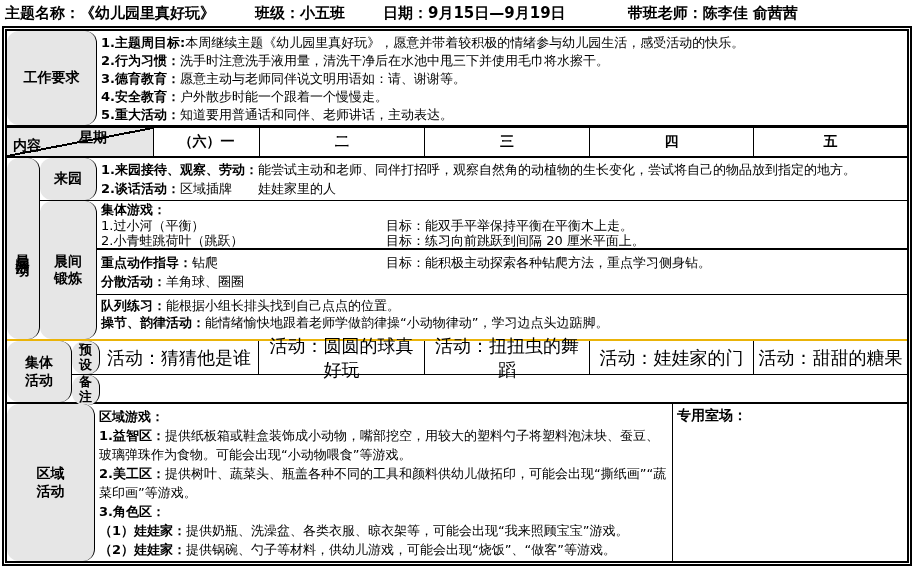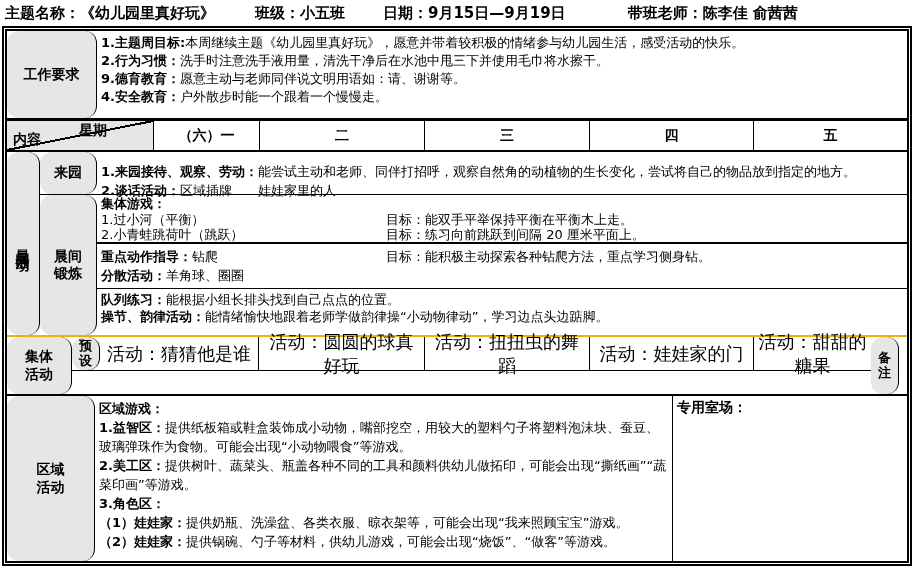--- a/index.html
+++ b/index.html
@@ -21,21 +21,21 @@
   .row.last { border-bottom:none; }
 
   .cell { border-right:1px solid #000; }
   .cell.nb { border-right:none; }
 
   .label-cell { background:#e6e6e6; display:flex; align-items:center; justify-content:center; font-weight:bold; font-size:14px; text-align:center;border-radius:12px; }
   .wrap2 { width:2.25em; word-break:break-all; line-height:1.25; }
   .wrap1 { width:1.15em; word-break:break-all; line-height:1.15; font-size:13px; }
   .vtext { writing-mode:vertical-lr; text-orientation:upright; letter-spacing:3px; }
 
-  .content { font-size:13px; padding:10px 4px; }
+  .content { font-size:13px; padding:2px 4px; }
   .lbl { font-weight:bold; }
 
   
   .r-work { height:97px; }
   .r-work .content { line-height:18px; padding-top:3px; }
 
   
   .r-days { height:33px; }
   .diag-cell { position:relative; width:147px; background:#e6e6e6;
     background-image:linear-gradient(to bottom right, transparent calc(50% - 1px), #000 calc(50% - 1px), #000 calc(50% + 1px), transparent calc(50% + 1px)); }
@@ -58,21 +58,21 @@
   .r-key .content { display:flex; flex-direction:column; justify-content:center; line-height:19px; width:100%; }
   .r-queue { flex:1; }
   .r-queue .content { line-height:17px; padding-top:2px; }
   .pair { display:flex; }
   .pair .pname { width:285px; flex:none; }
   .pair .pgoal { flex:1; }
 
   
   .g-act { height:63px; border-bottom:2px solid #000; display:flex; }
   .g-label { width:65px; }
-  .g-right { flex:1; display:flex; }
+  .g-right { flex:1; display:flex; flex-direction:column; }
   .r-preset { height:34px; }
   .preset-col { width:28px; }
   .act-cell { display:flex; align-items:center; justify-content:center; font-size:18px; text-align:center; padding:0 2px; }
   .r-note { flex:1; border-bottom:none; }
 
   
   .r-region { flex:1; border-bottom:none; }
   .reg-label { width:88px; }
   .reg-content { flex:1; line-height:19px; padding-top:3px; }
   .special-cell { width:234px; border-right:none; font-size:14px; padding:3px 4px; }
@@ -89,22 +89,23 @@
     <span class="seg4">带班老师：陈李佳 俞茜茜</span>
   </div>
 
   <div class="tbl">
 
     <div class="row thick r-work">
       <div class="cell label-cell" style="width:90px;">工作要求</div>
       <div class="cell nb content" style="flex:1;">
         <div><span class="lbl">1.主题周目标:</span><span>本周继续主题《幼儿园里真好玩》，愿意并带着较积极的情绪参与幼儿园生活，感受活动的快乐。</span></div>
         <div><span class="lbl">2.行为习惯：</span><span>洗手时注意洗手液用量，清洗干净后在水池中甩三下并使用毛巾将水擦干。</span></div>
-        <div><span class="lbl">9.德育教育：</span><span>愿意主动与老师同伴说文明用语如：请、谢谢等。</span></div>
+        <div><span class="lbl">3.德育教育：</span><span>愿意主动与老师同伴说文明用语如：请、谢谢等。</span></div>
         <div><span class="lbl">4.安全教育：</span><span>户外散步时能一个跟着一个慢慢走。</span></div>
+        <div><span class="lbl">5.重大活动：</span><span>知道要用普通话和同伴、老师讲话，主动表达。</span></div>
       </div>
     </div>
 
     <div class="row thick2 r-days">
       <div class="cell diag-cell">
         <span class="corner-top">星期</span>
         <span class="corner-bottom">内容</span>
       </div>
       <div class="cell day-cell" style="width:106px;">（六）一</div>
       <div class="cell day-cell" style="width:165px;">二</div>

